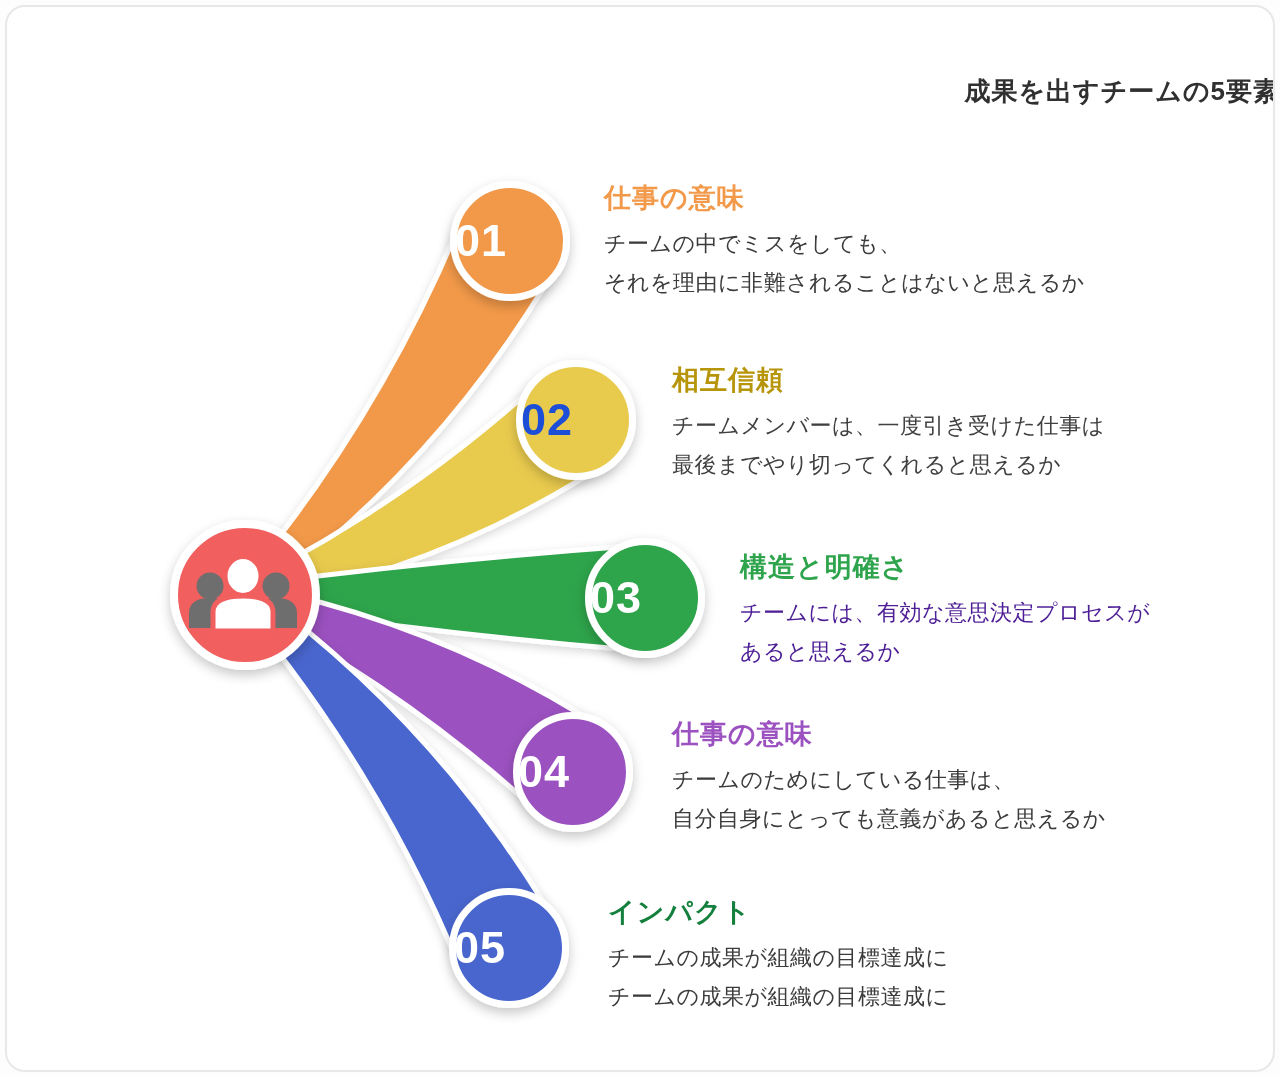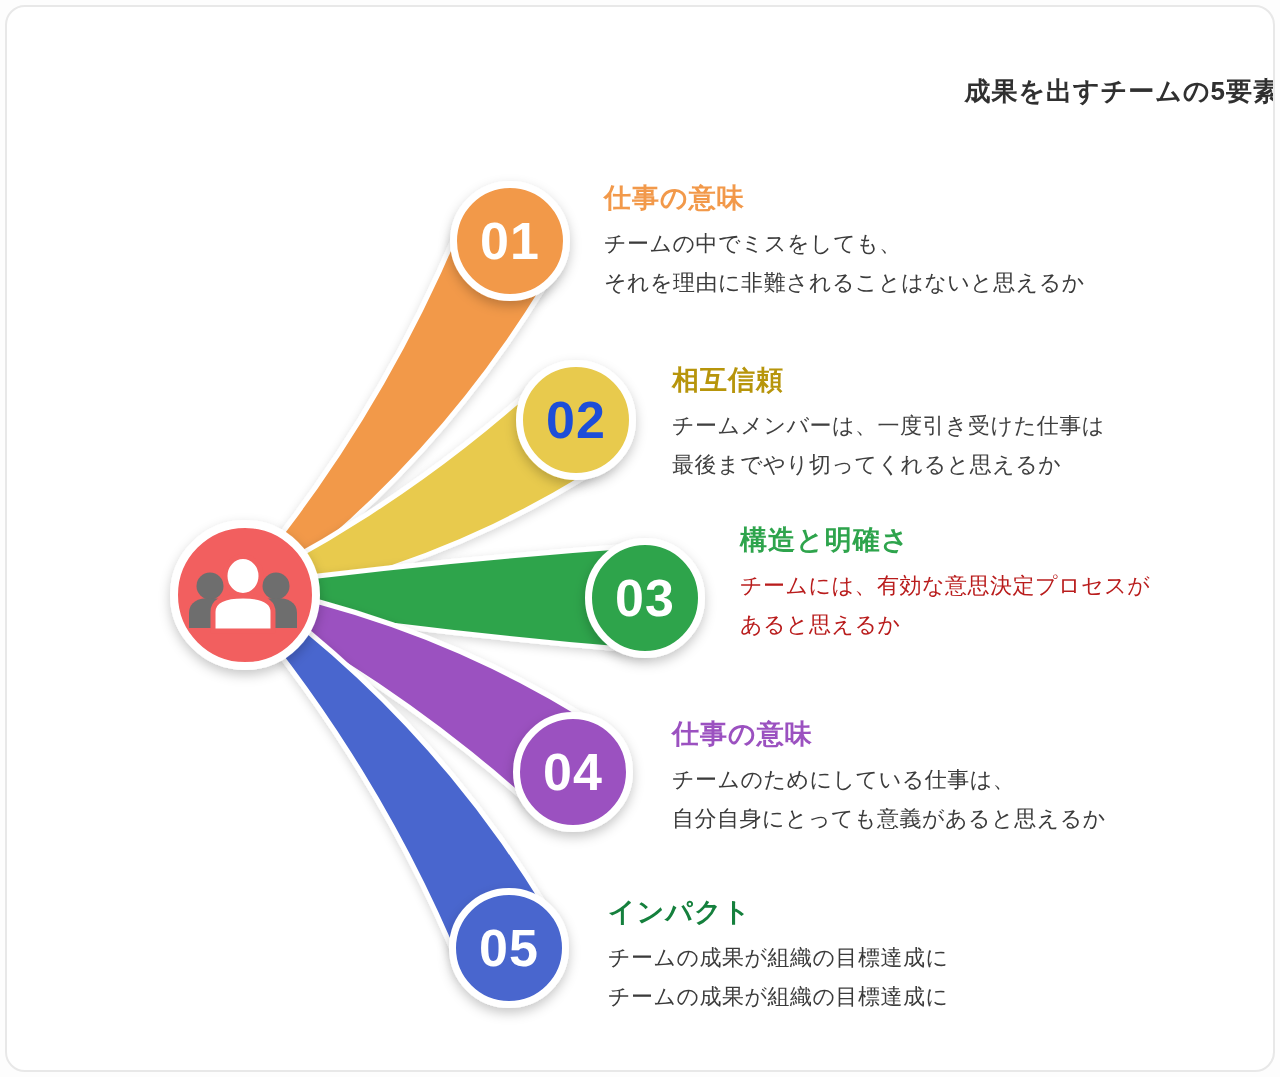--- a/index.html
+++ b/index.html
@@ -18,43 +18,43 @@
   }
   .stage{position:absolute;left:-7px;top:-7px;width:1280px;height:1077px;}
   .stage svg{position:absolute;left:0;top:0;}
   .page-title{
     position:absolute;left:0;top:74px;width:1280px;
     text-align:right;
     font-size:26px;font-weight:700;letter-spacing:1px;
   }
   .num{
     position:absolute;width:110px;height:56px;
-    text-align:center;line-height:56px;
-    font-size:52px;font-weight:800;letter-spacing:1px;
+    text-align:left;line-height:56px;
+    font-size:45px;font-weight:800;letter-spacing:1px;
     pointer-events:none;
   }
   .item-text{position:absolute;}
   .item-heading{
     font-size:27px;font-weight:800;letter-spacing:1px;
     margin:0 0 11px 0;line-height:30px;
   }
   .item-desc{
     font-size:22px;font-weight:500;letter-spacing:0.5px;
     line-height:39px;margin:0;
   }
   
   #num-1{left:455px;top:213px;}
   #num-2{left:521px;top:392px;}
   #num-3{left:590px;top:570px;}
   #num-4{left:518px;top:744px;}
   #num-5{left:454px;top:920px;}
   
   #text-1{left:604px;top:183px;}
   #text-2{left:672px;top:365px;}
-  #text-3{left:740px;top:525px;}
+  #text-3{left:740px;top:552px;}
   #text-4{left:672px;top:719px;}
   #text-5{left:608px;top:897px;}
 </style>
 </head>
 <body>
 
 <div class="card">
   <div class="stage">
 
     <svg width="1280" height="1077" viewBox="0 0 1280 1077">
@@ -118,21 +118,21 @@
     <div class="item-text" id="text-2">
       <div class="item-heading" style="color: rgb(183, 149, 11);">相互信頼</div>
       <div class="item-desc" style="color: #404040;">
         <div>チームメンバーは、一度引き受けた仕事は</div>
         <div>最後までやり切ってくれると思えるか</div>
       </div>
     </div>
 
     <div class="item-text" id="text-3">
       <div class="item-heading" style="color: rgb(46, 164, 76);">構造と明確さ</div>
-      <div class="item-desc" style="color: #b91c1c;">
+      <div class="item-desc" style="color: #4c1d95;">
         <div>チームには、有効な意思決定プロセスが</div>
         <div>あると思えるか</div>
       </div>
     </div>
 
     <div class="item-text" id="text-4">
       <div class="item-heading" style="color: rgb(155, 81, 192);">仕事の意味</div>
       <div class="item-desc" style="color: rgb(59, 59, 59);">
         <div>チームのためにしている仕事は、</div>
         <div>自分自身にとっても意義があると思えるか</div>

